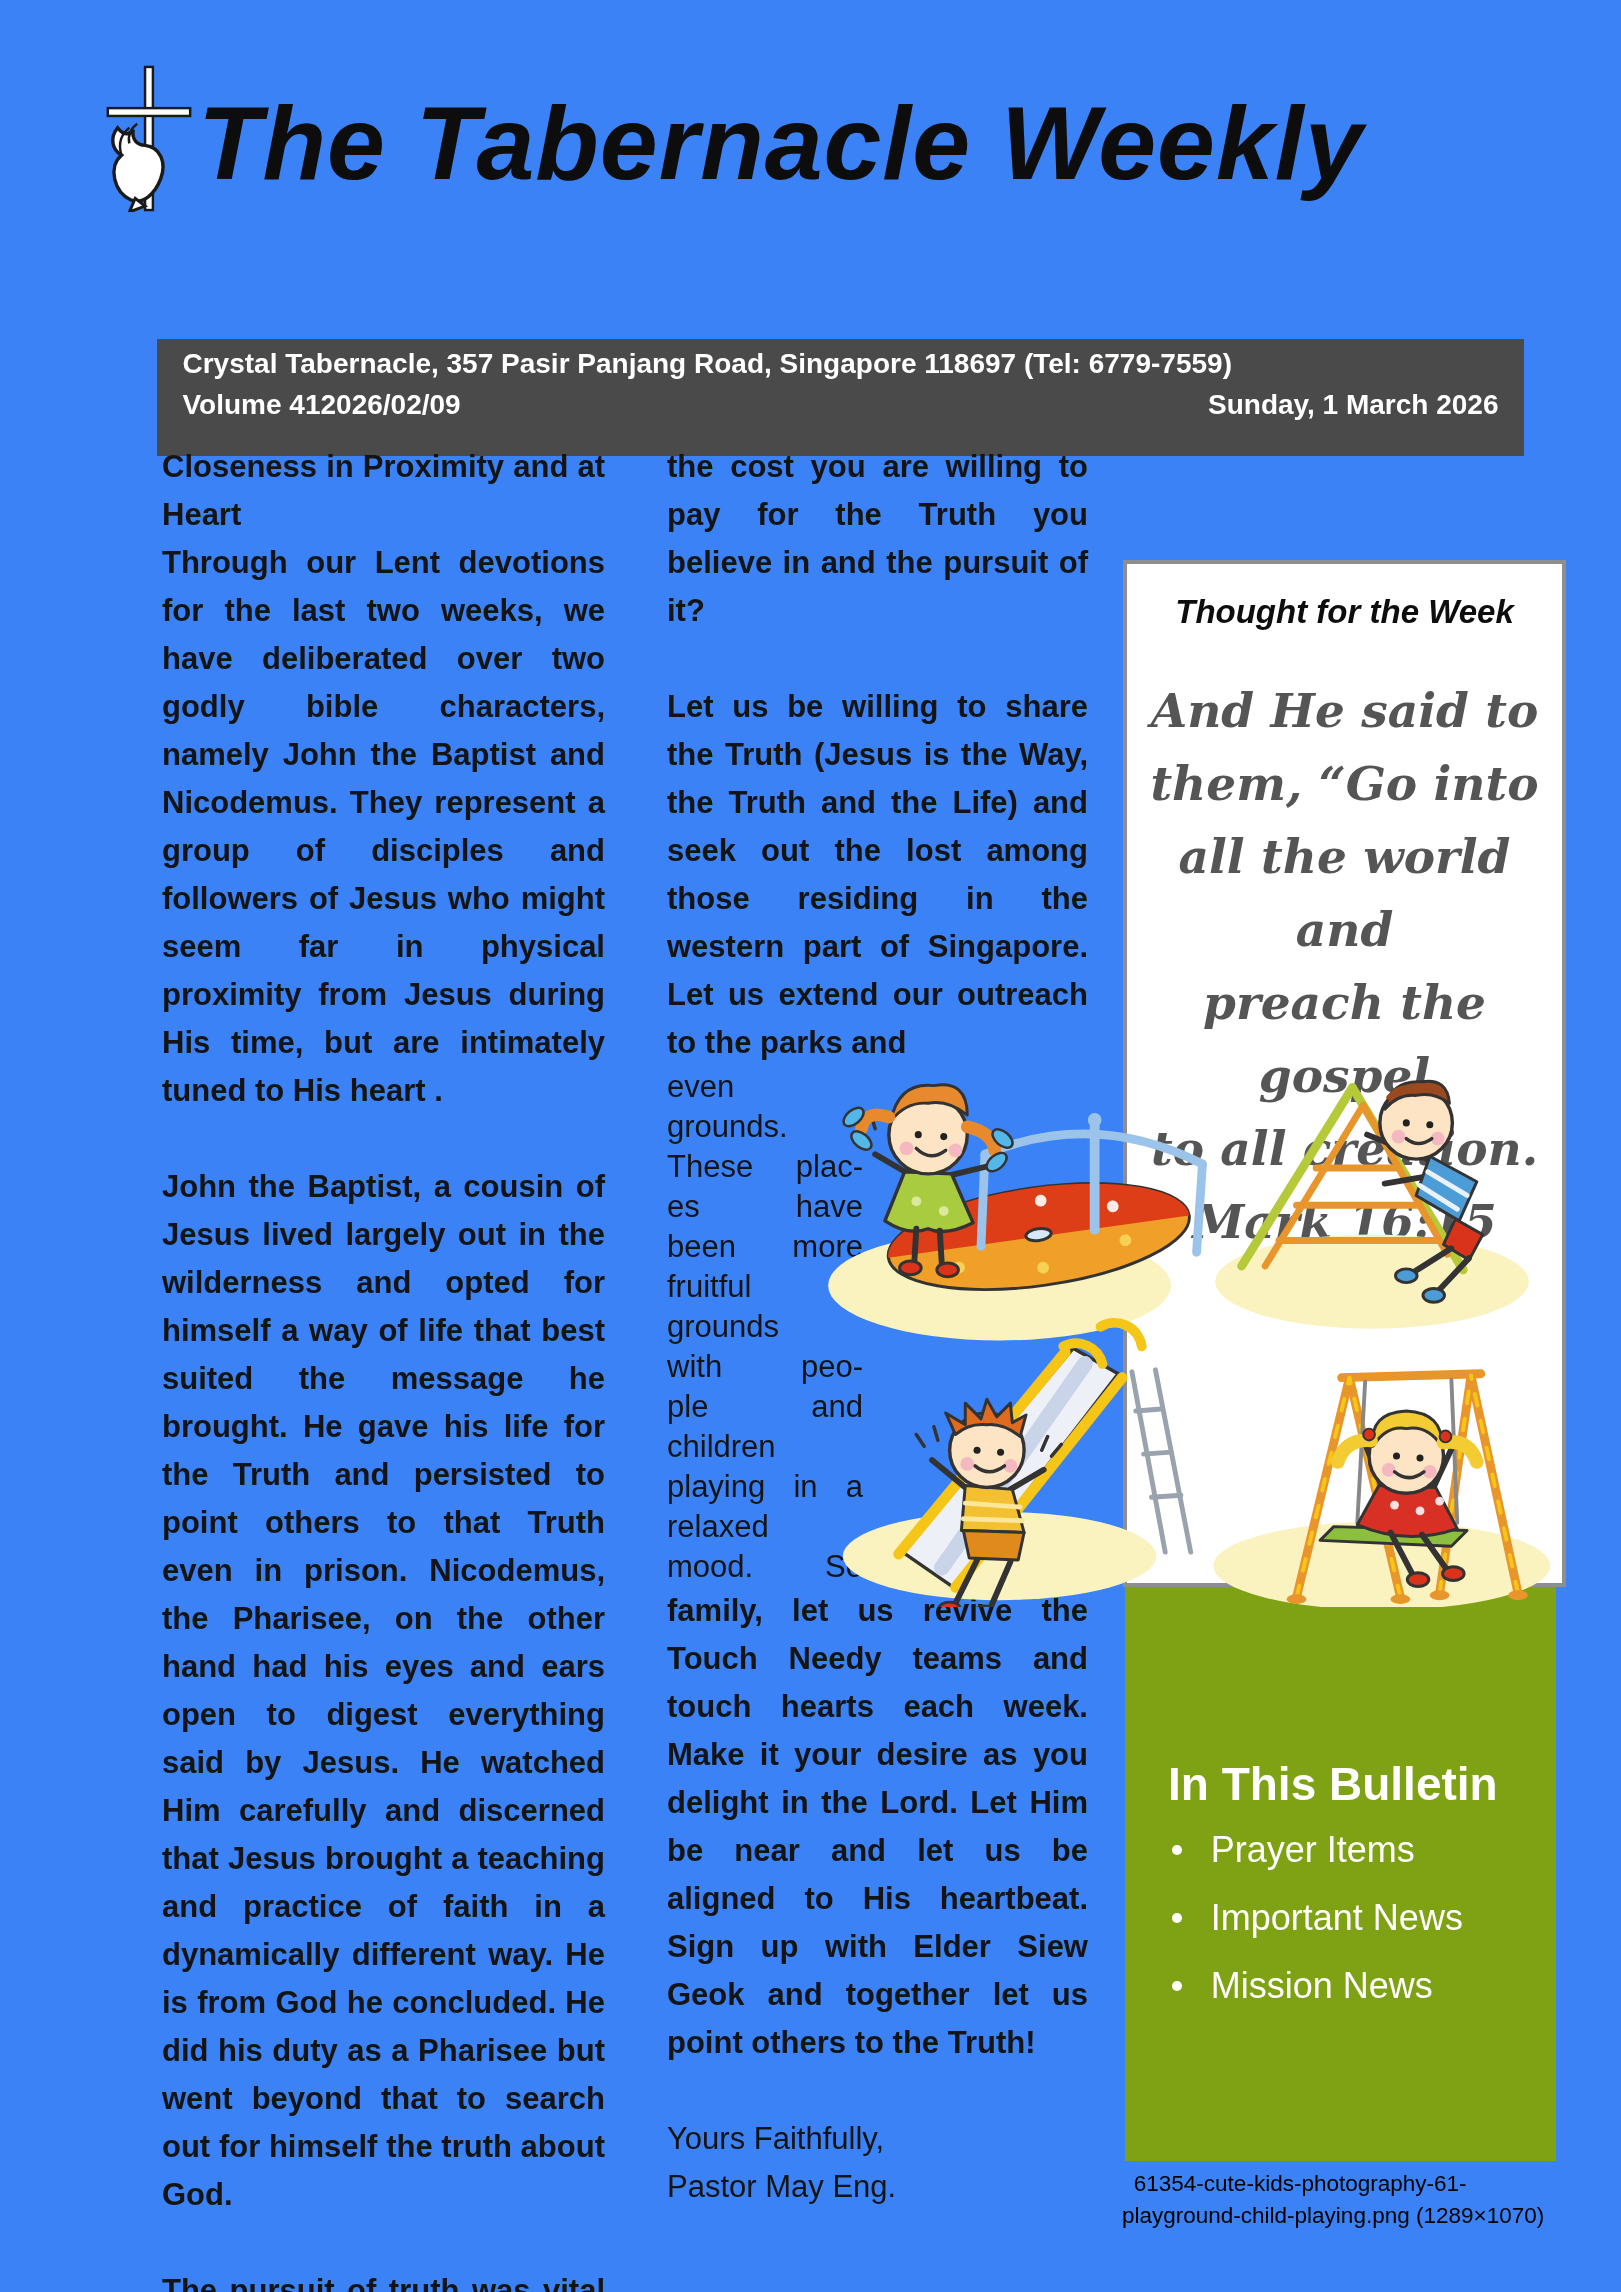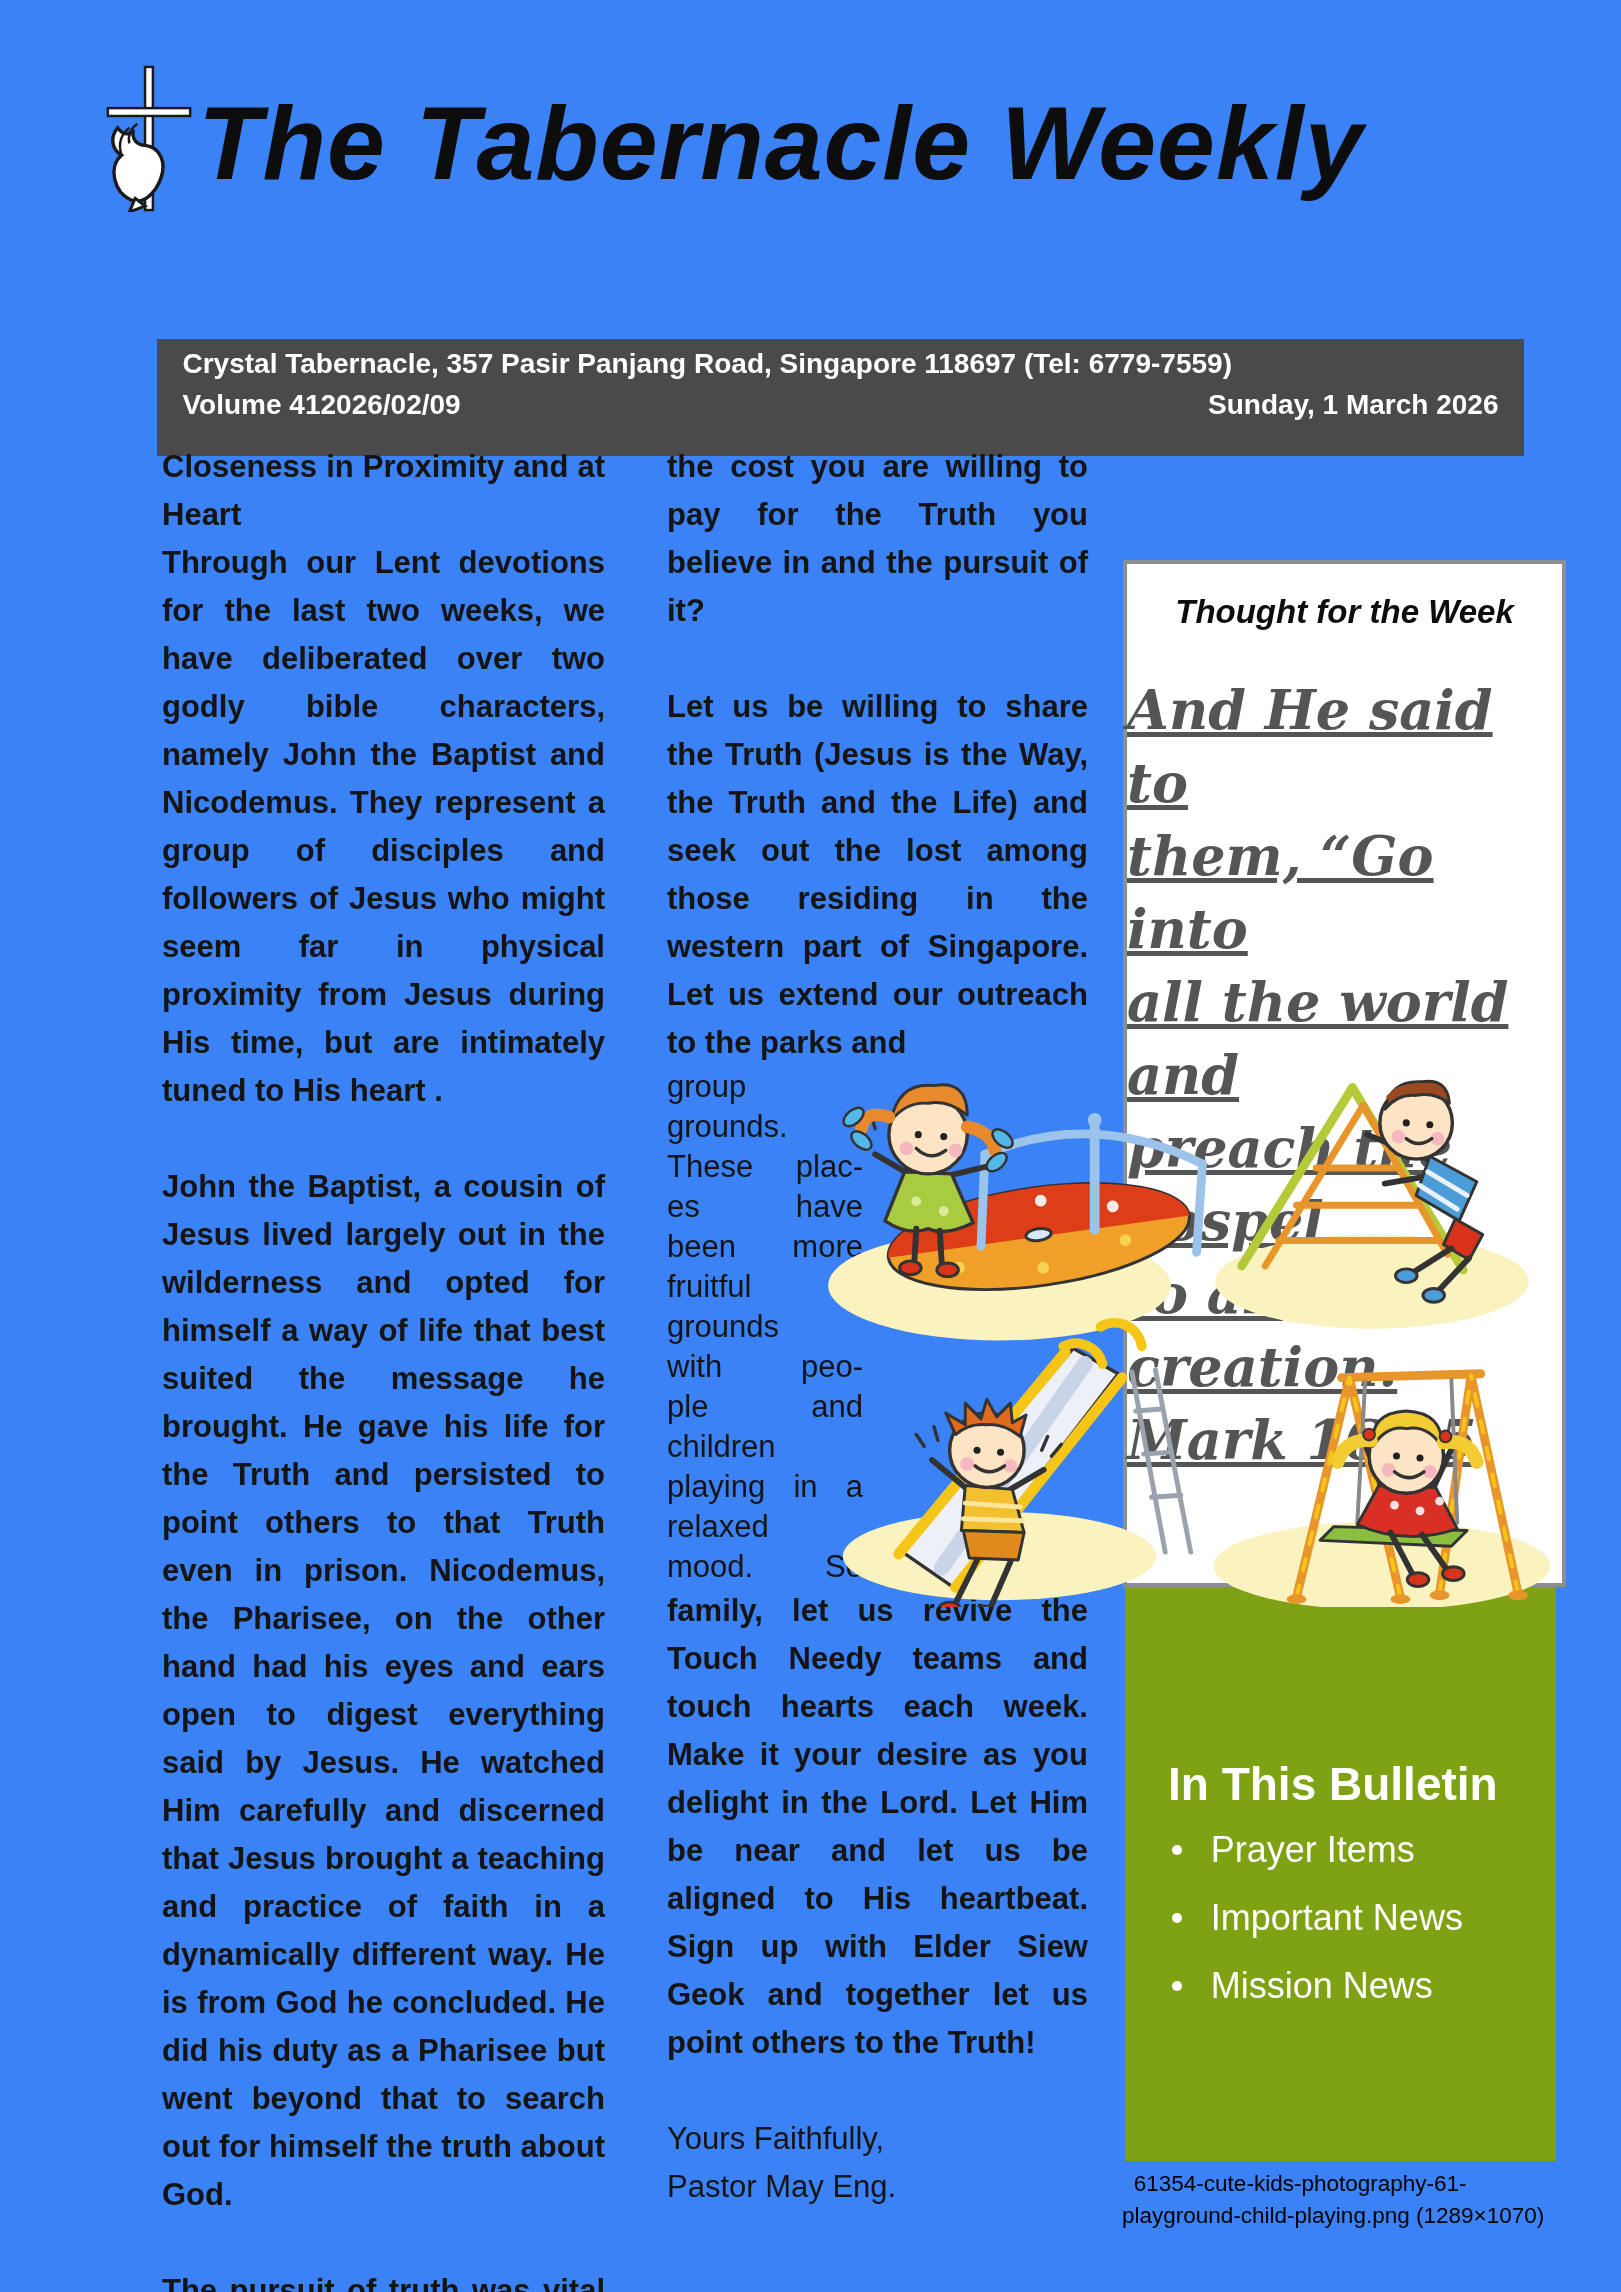--- a/index.html
+++ b/index.html
@@ -28,23 +28,23 @@
   .para{margin:0 0 48px 0;font-weight:bold;}
   .para:last-child{margin-bottom:0;}
   .wrap-lines{width:196px;}
   .nline{display:flex;justify-content:space-between;height:40px;line-height:40px;}
   .signoff div{text-align:left;}
 
   
   .thought-box{position:absolute;left:1123px;top:512px;width:443px;height:1027px;
       background:#fff;border:4.9px solid var(--box-border,#8E8E8E);box-sizing:border-box;z-index:1;margin-top:48px;}
   .tb-title{margin-top:29px;text-align:center;font-size:33px;font-weight:bold;font-style:italic;color:#0d0d0d;}
-  .verse{margin-top:43px;color:var(--verse-text,#555);
+  .verse{margin-top:43px;text-align:center;color:var(--verse-text,#555);
       font-family:"DejaVu Serif",serif;font-style:italic;font-weight:bold;
-      font-size:54px;line-height:73px;text-decoration:underline;}
+      font-size:47px;line-height:73px;}
 
   
   .playground{position:absolute;left:818px;top:1019px;width:765px;height:588px;z-index:3;}
 
   
   .bulletin{position:absolute;left:1125px;top:1561px;width:431px;height:600px;
       background:var(--bulletin-bg,#7EA213);color:var(--bulletin-text,#fff);z-index:0;box-sizing:border-box;}
   .bulletin-title{margin:196px 0 19.6px 43px;font-size:46px;font-weight:bold;}
   .bulletin-item{display:flex;align-items:center;margin:0 0 29px 47px;font-size:36px;height:39px;}
   .dot{width:9.8px;height:9.8px;border-radius:50%;background:var(--bulletin-text,#fff);
@@ -93,21 +93,21 @@
       </div>
   </div>
 
   <div class="colR">
     <div>
         <div class="para">the cost you are willing to pay for the Truth you believe in and the pursuit of it?</div>
         <div class="para">Let us be willing to share the Truth (Jesus is the Way, the Truth and the Life) and seek out the lost among those residing in the western part of Singapore. Let us extend our outreach to the parks and</div>
       </div>
     <div class="wrap-lines">
         <div class="nline">
-          <span>group</span>
+          <span>even</span>
         </div>
         <div class="nline">
           <span>grounds.</span>
         </div>
         <div class="nline">
           <span>These</span>
           <span>plac-</span>
         </div>
         <div class="nline">
           <span>es</span>

